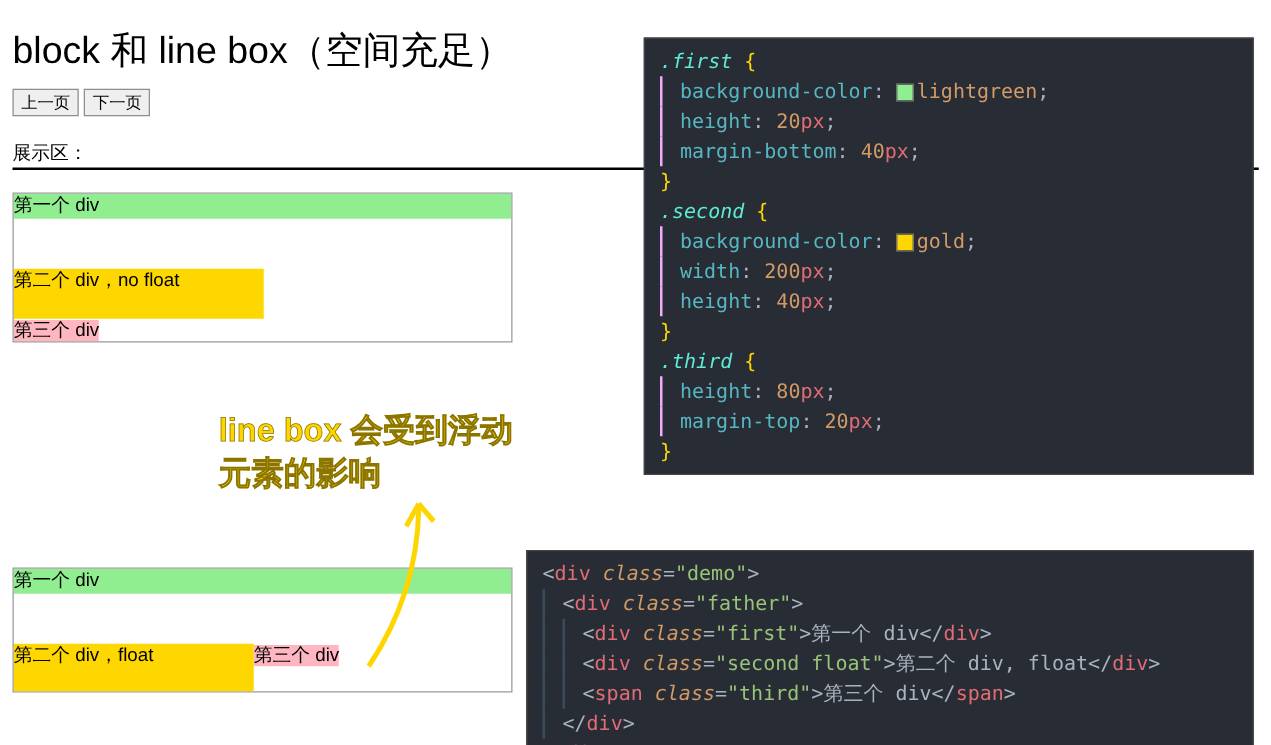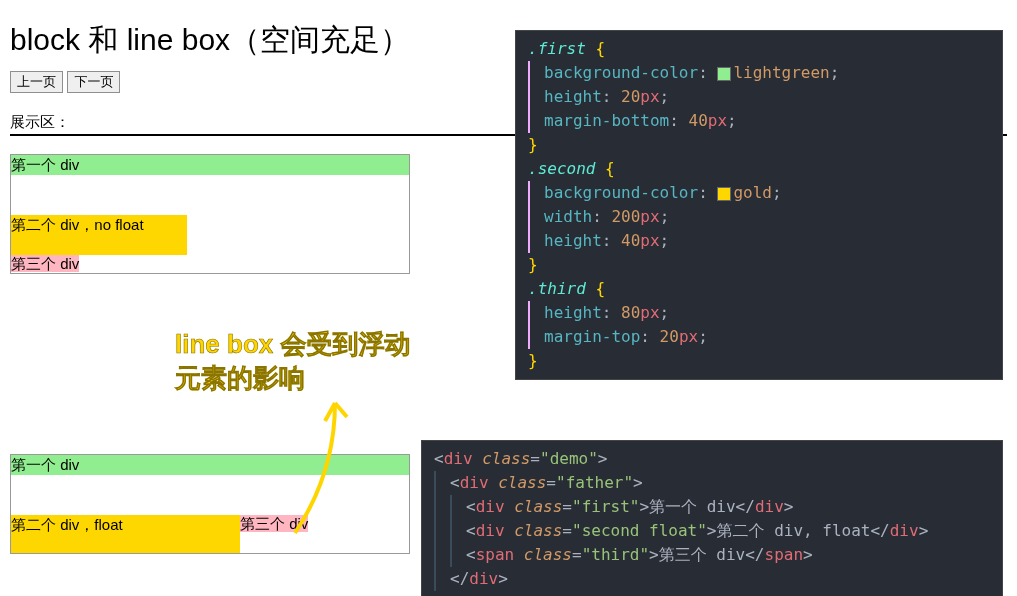--- a/index.html
+++ b/index.html
@@ -51,33 +51,33 @@
   }
   .demo-first {
     background: #90ee90;
     height: 20px;
     font-size: 15px;
     line-height: 20px;
     margin-bottom: 40px;
   }
   .demo-second-nofloat {
     background: #ffd700;
-    width: 176px;
+    width: 200px;
     height: 40px;
     font-size: 15px;
     line-height: 20px;
   }
   .demo-third-nofloat {
     background: #ffb6c1;
     font-size: 15px;
     display: inline;
   }
   .demo-second-float {
     background: #ffd700;
-    width: 229px;
+    width: 192px;
     height: 40px;
     font-size: 15px;
     line-height: 20px;
     float: left;
   }
   .demo-third-float {
     background: #ffb6c1;
     font-size: 15px;
   }
 

